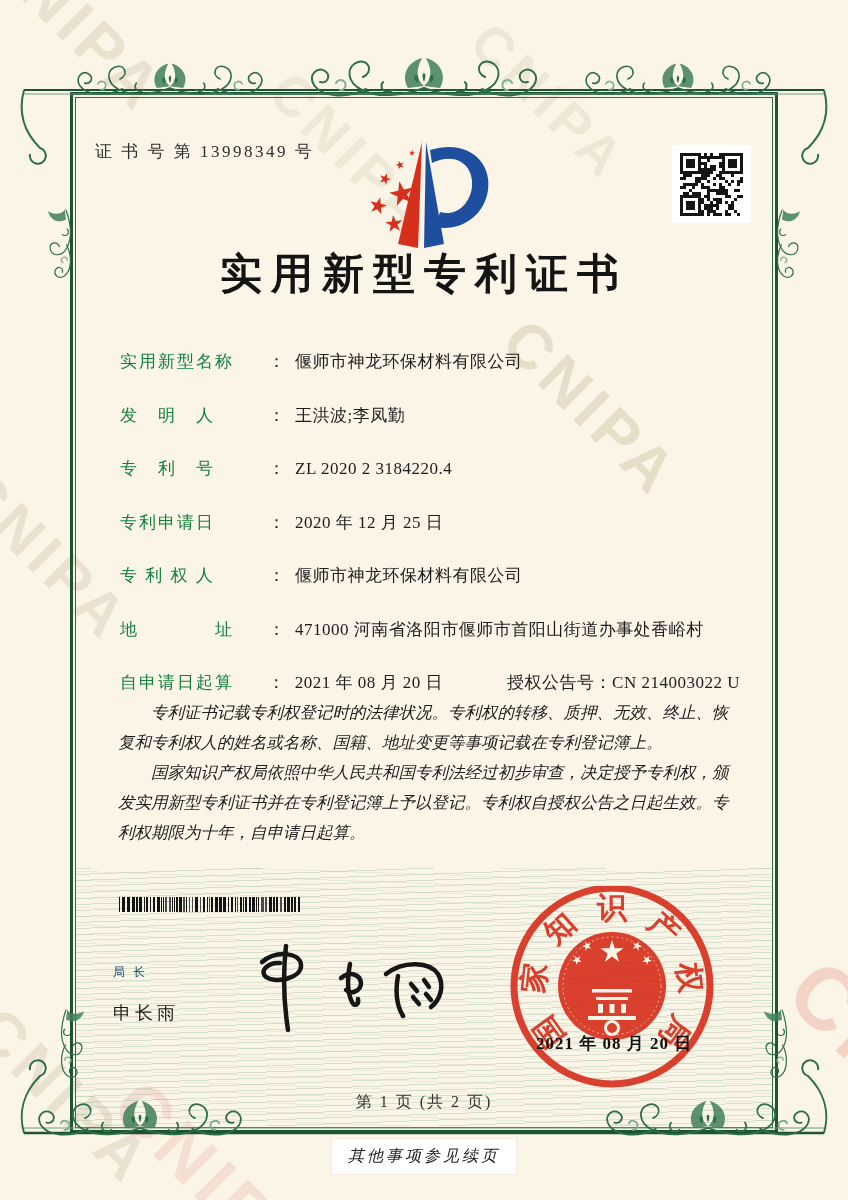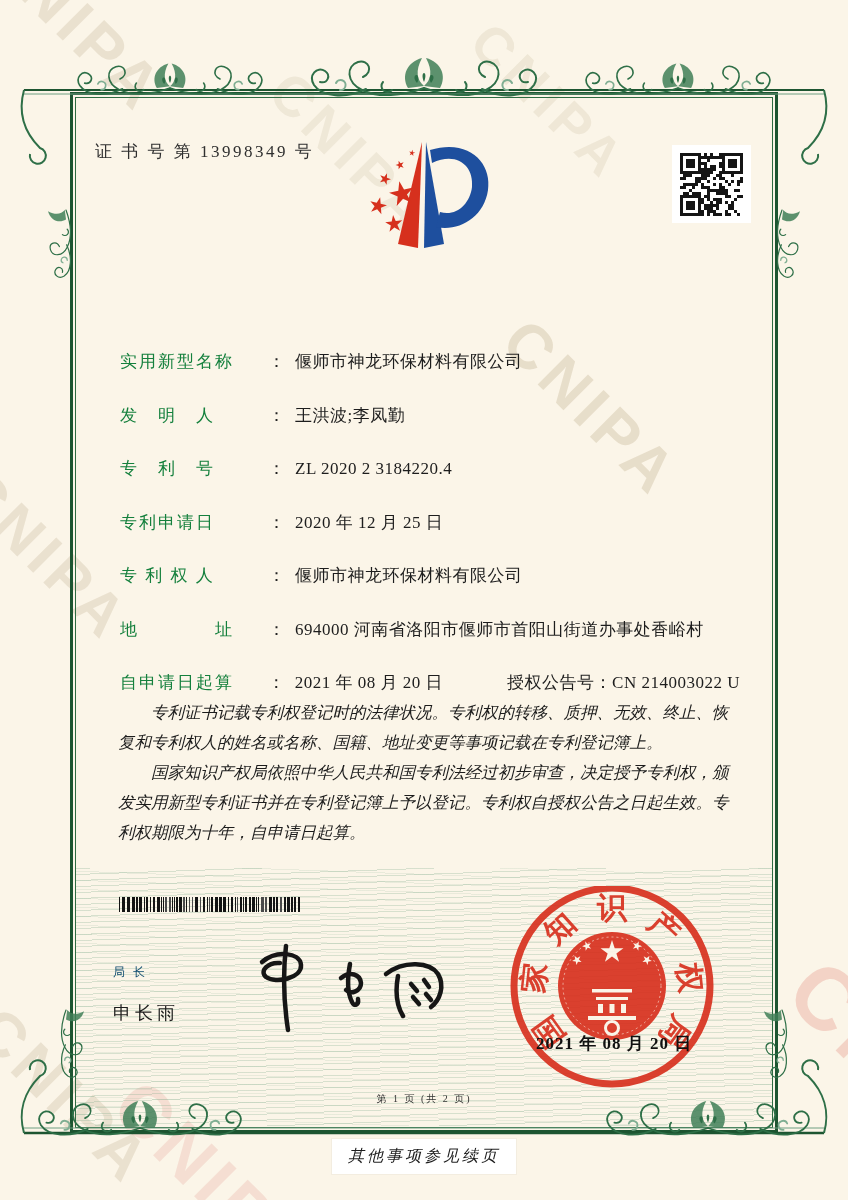--- a/index.html
+++ b/index.html
@@ -55,21 +55,21 @@
   .barcode i{display:block;}
   
   .sig-role{position:absolute; left:113px; top:964px; font-size:12px; letter-spacing:8px; color:#0c4a6e;}
   .sig-name{position:absolute; left:113px; top:1001px; font-size:18px; letter-spacing:4px; color:#1b1b1b;}
   .sig-hand{position:absolute; left:246px; top:938px;}
   .seal{position:absolute; left:500px; top:886px;}
   .seal-date{position:absolute; left:502px; top:1032px; width:224px; text-align:center;
              font-size:17px; font-weight:bold; letter-spacing:1px; color:#111; }
   
   .page-ind{position:absolute; left:0; top:1092px; width:100%; text-align:center;
-            font-size:10px; letter-spacing:2px; color:#333;}
+            font-size:16px; letter-spacing:2px; color:#333;}
   .note-box{position:absolute; left:50%; top:1139px; transform:translateX(-50%);
             background:#ffffff; padding:7px 16px; font-size:16px; letter-spacing:3px;
             font-style:italic; color:#1d1d1d; box-shadow:0 0 0 1px rgba(0,0,0,0.03);}
 </style>
 </head>
 <body>
 
 <div class="page">
 
   <div class="wm" style="left:-38px; top:-16px; font-size:64px;">CNIPA</div>
@@ -578,20 +578,21 @@
         <b></b>
         <b class="d"></b>
         <b class="d"></b>
         <b></b>
         <b></b>
         <b class="d"></b>
         <b></b>
       </div>
   </div>
 
+  <div class="doc-title">实用新型专利证书</div>
 
   <div class="fields">
     <div class="frow">
       <span class="flabel">实用新型名称</span>
         <span class="fcolon">：</span>
       <span class="fvalue">偃师市神龙环保材料有限公司</span>
     </div>
     <div class="frow">
       <span class="flabel">发　明　人</span>
         <span class="fcolon">：</span>
@@ -608,21 +609,21 @@
       <span class="fvalue">2020 年 12 月 25 日</span>
     </div>
     <div class="frow">
       <span class="flabel">专 利 权 人</span>
         <span class="fcolon">：</span>
       <span class="fvalue">偃师市神龙环保材料有限公司</span>
     </div>
     <div class="frow">
       <span class="flabel">地　　　　址</span>
         <span class="fcolon">：</span>
-      <span class="fvalue">694000 河南省洛阳市偃师市首阳山街道办事处香峪村</span>
+      <span class="fvalue">471000 河南省洛阳市偃师市首阳山街道办事处香峪村</span>
     </div>
     <div class="frow">
       <span class="flabel">自申请日起算</span>
         <span class="fcolon">：</span>
       <span class="fvalue">2021 年 08 月 20 日</span>
       <span class="fvalue grant-extra"><span>授权公告号</span>：<span>CN 214003022 U</span></span>
     </div>
   </div>
 
   <div class="paras">

